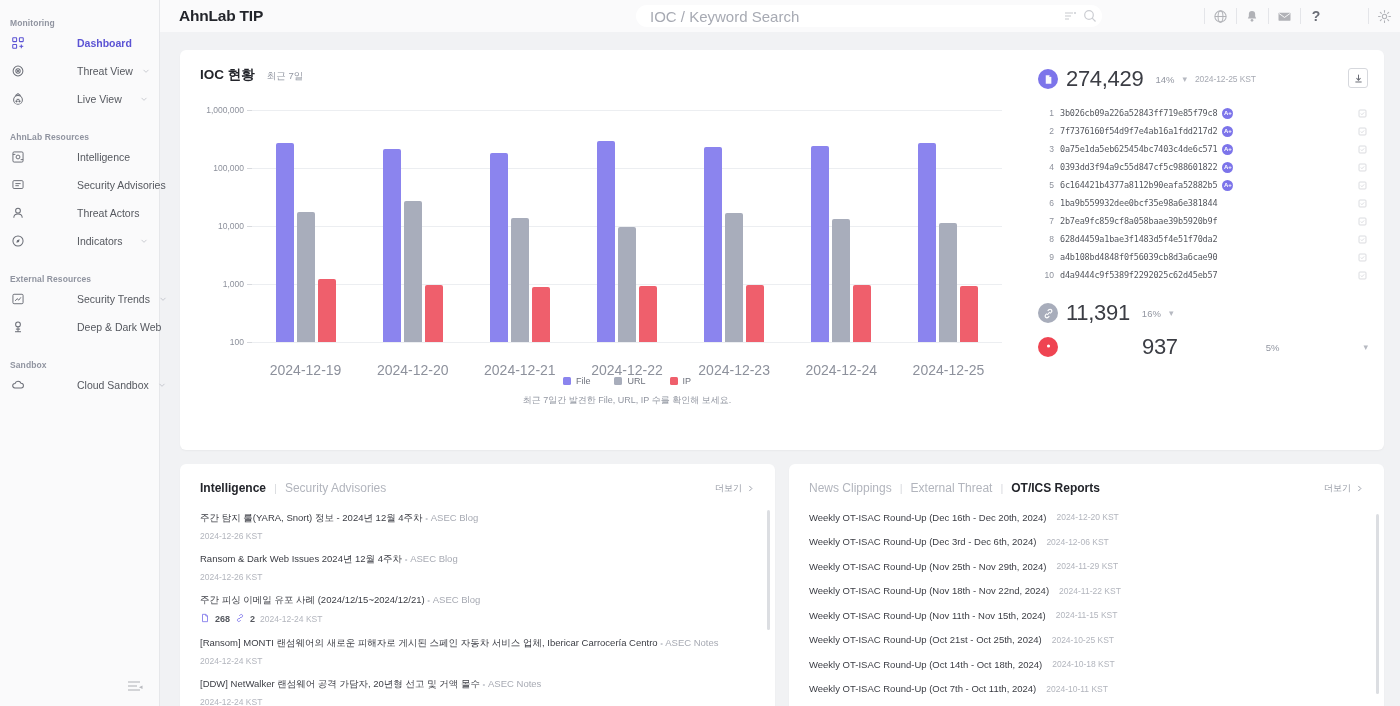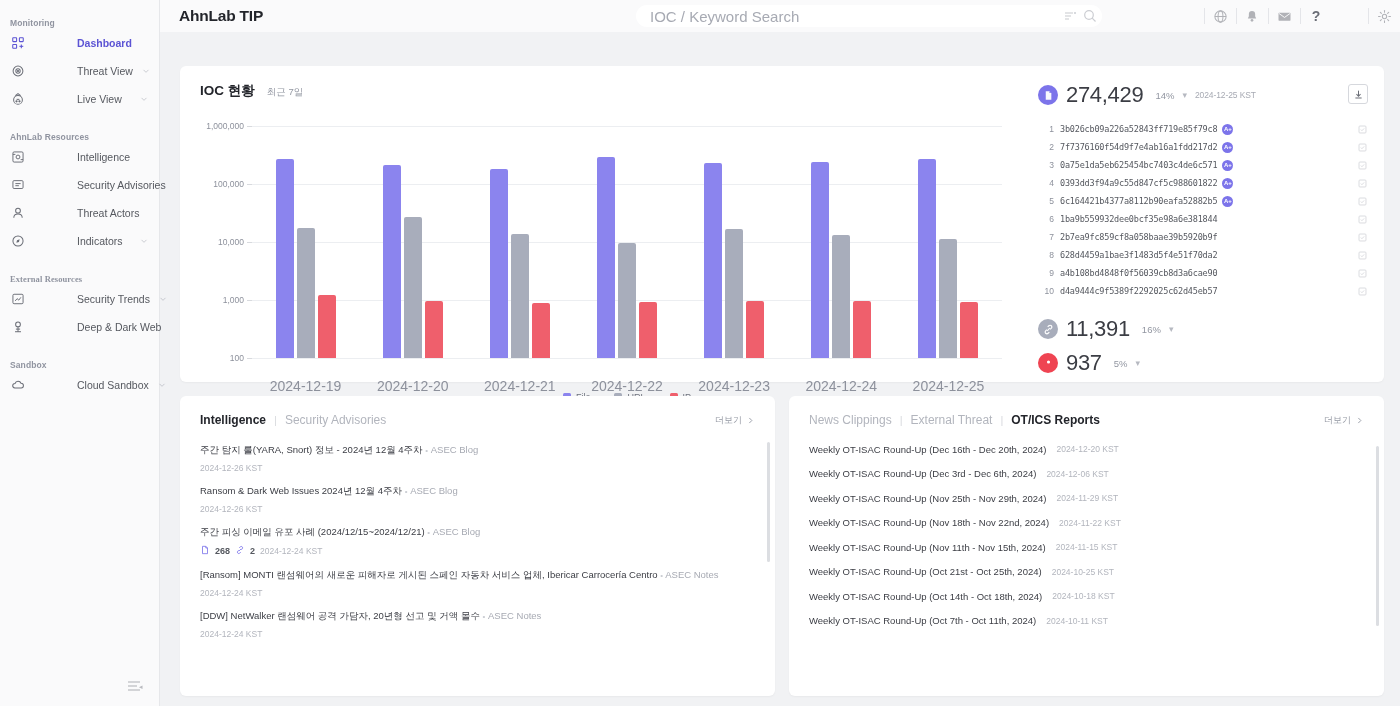--- a/index.html
+++ b/index.html
@@ -18,21 +18,21 @@
     border-right: 1px solid #e6e7ea;
     position: relative;
     flex: 0 0 160px;
   }
   .sb-section {
     font-size: 8.5px; color: #9094a0; font-weight: bold;
     padding: 0 0 0 10px; letter-spacing: .1px;
   }
   .sb-sec-monitoring { margin-top: 18px; }
   .sb-sec-ahnlab { margin-top: 20px; }
-  .sb-sec-ext { margin-top: 20px; font-family: Liberation Serif, serif; }
+  .sb-sec-ext { margin-top: 20px; }
   .sb-sec-sandbox { margin-top: 20px; }
   .sb-item {
     height: 26px; display: flex; align-items: center;
     padding: 0 10px 0 11px; gap: 8px;
     font-size: 10.5px; color: #55585f; cursor: pointer;
     margin-top: 2px;
   }
   .sb-item:first-of-type { margin-top: 6px; }
   .sb-item.active { color: #5b53d4; font-weight: bold; }
   .sb-ico { width: 14px; height: 14px; flex: 0 0 14px; display:block; }
@@ -89,23 +89,22 @@
 
   
   #content {
     flex: 1 1 auto; padding: 18px 16px 0 20px;
     overflow: hidden;
   }
 
   
   #ioc-card {
     background: #fff; border-radius: 6px;
-    height: 316px; position: relative;
+    height: 400px; position: relative;
     box-shadow: 0 1px 2px rgba(0,0,0,.04);
-    margin-top: 16px;
   }
   #ioc-title-row { padding: 16px 0 0 20px; display: flex; align-items: baseline; gap: 12px; }
   #ioc-title { font-size: 13.5px; font-weight: bold; color: #23252b; }
   #ioc-sub { font-size: 9.5px; color: #9296a1; }
 
   
   #chart-area {
     position: absolute; left: 20px; top: 52px;
     width: 810px; height: 300px;
   }
@@ -183,21 +182,21 @@
     background: #7c74ea; color: #fff; font-size: 6px;
     display: inline-flex; align-items: center; justify-content: center;
     margin-left: 5px; font-family: "Liberation Sans", sans-serif;
     font-weight: bold; vertical-align: middle;
   }
   .hash-copy {
     margin-left: auto; width: 11px; height: 11px;
     opacity: .35; cursor: pointer;
   }
   #stat-url { margin-top: 16px; gap: 8px; }
-  #stat-ip  { margin-top: 8px; }
+  #stat-ip  { margin-top: 8px; justify-content: space-between; }
 
   
   #bottom { display: flex; gap: 14px; margin-top: 14px; height: 300px; }
   .panel {
     flex: 1 1 0; background: #fff; border-radius: 6px;
     position: relative; overflow: hidden;
     box-shadow: 0 1px 2px rgba(0,0,0,.04);
   }
   .panel-head {
     display: flex; align-items: center; gap: 8px;

